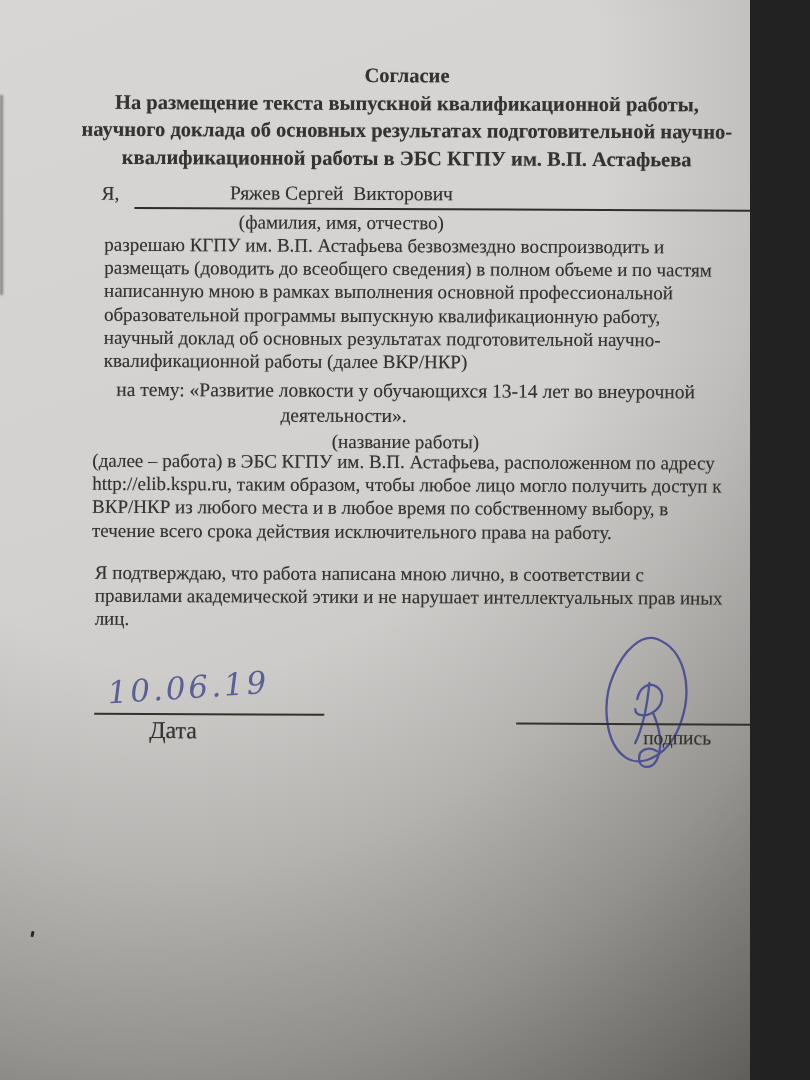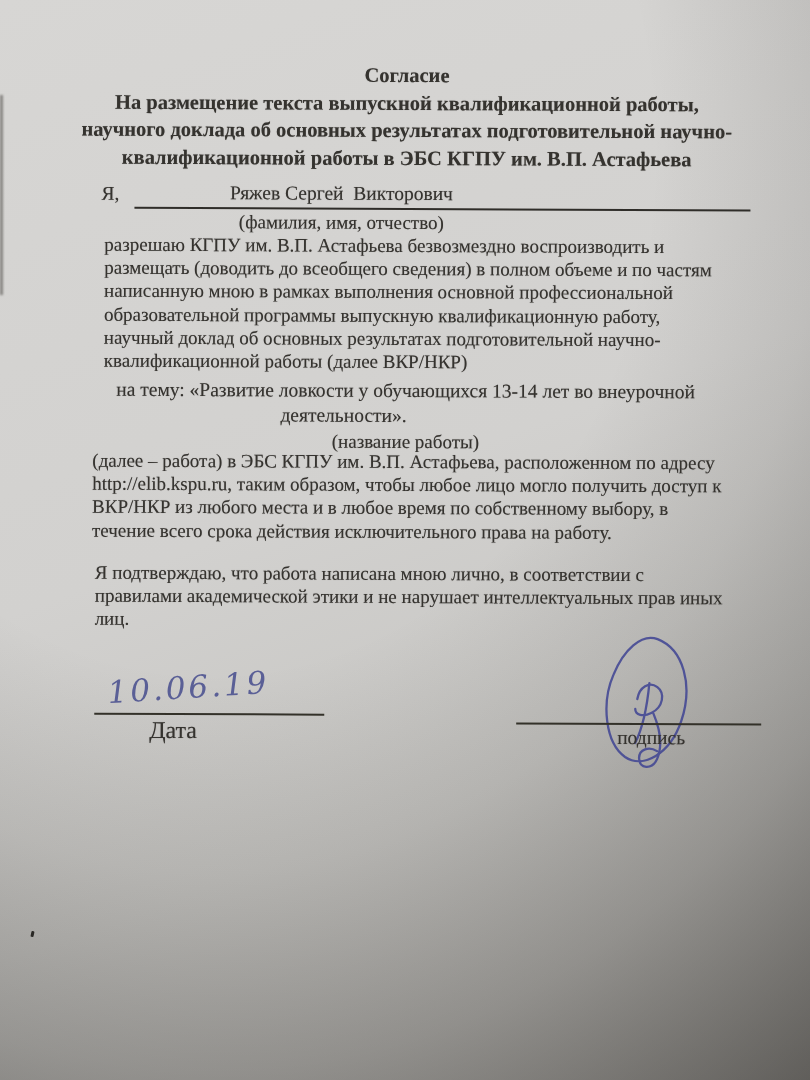--- a/index.html
+++ b/index.html
@@ -1,18 +1,18 @@
 <!DOCTYPE html>
 <html><head>
 <meta charset="utf-8">
 <style>
   html,body{margin:0;padding:0;background:#222;}
   .photo{
     position:relative;
-    width:810px;height:1080px;
+    width:750px;height:1080px;
     overflow:hidden;
     font-family:"Liberation Serif","DejaVu Serif",serif;
     color:#35332f;
     background:
       radial-gradient(130% 115% at 26% 14%,
         rgba(25,23,20,0) 0%,
         rgba(25,23,20,0) 42%,
         rgba(25,23,20,0.10) 58%,
         rgba(25,23,20,0.26) 74%,
         rgba(25,23,20,0.48) 90%,
@@ -39,21 +39,21 @@
   .date-value{
     position:absolute;left:108px;top:670px;
     font-family:"DejaVu Serif",serif;font-style:italic;
     font-size:31px;color:#5a5f96;letter-spacing:3px;
     transform:rotate(-4deg);
     text-shadow:none;
   }
   .date-line{position:absolute;left:95px;top:692px;width:230px;height:22px;border-bottom:2px solid #333129;}
   .date-label{position:absolute;left:150px;top:718px;width:120px;text-align:left;font-size:24px;}
   .sig-line{position:absolute;left:517px;top:700px;width:245px;height:22px;border-bottom:2px solid #333129;}
-  .sig-label{position:absolute;left:592px;top:726px;width:120px;text-align:center;font-size:19.5px;}
+  .sig-label{position:absolute;left:592px;top:726px;width:120px;text-align:right;font-size:19.5px;}
   .sig-svg{position:absolute;left:594px;top:632px;width:110px;height:135px;}
   .edge-left{position:absolute;left:0;top:95px;width:3px;height:200px;background:rgba(40,38,34,0.45);filter:blur(1px);}
   .speck{position:absolute;left:31px;top:931px;width:3px;height:6px;background:#2a2825;transform:rotate(12deg);border-radius:1px;}
 </style>
 </head>
 <body>
 
 <div class="photo">
   <div class="content">
 

